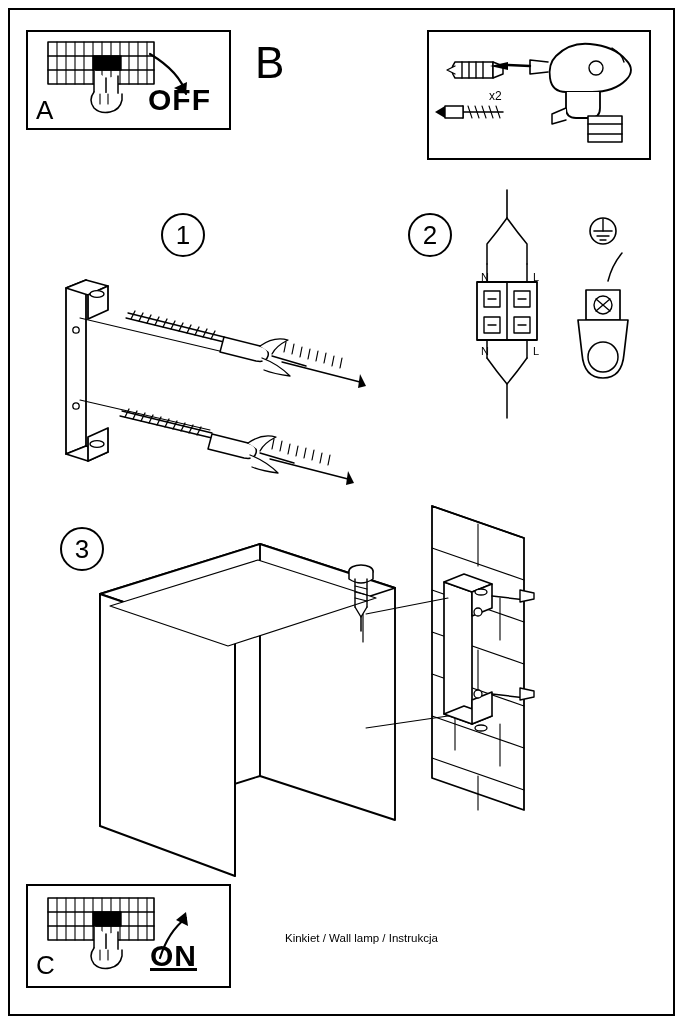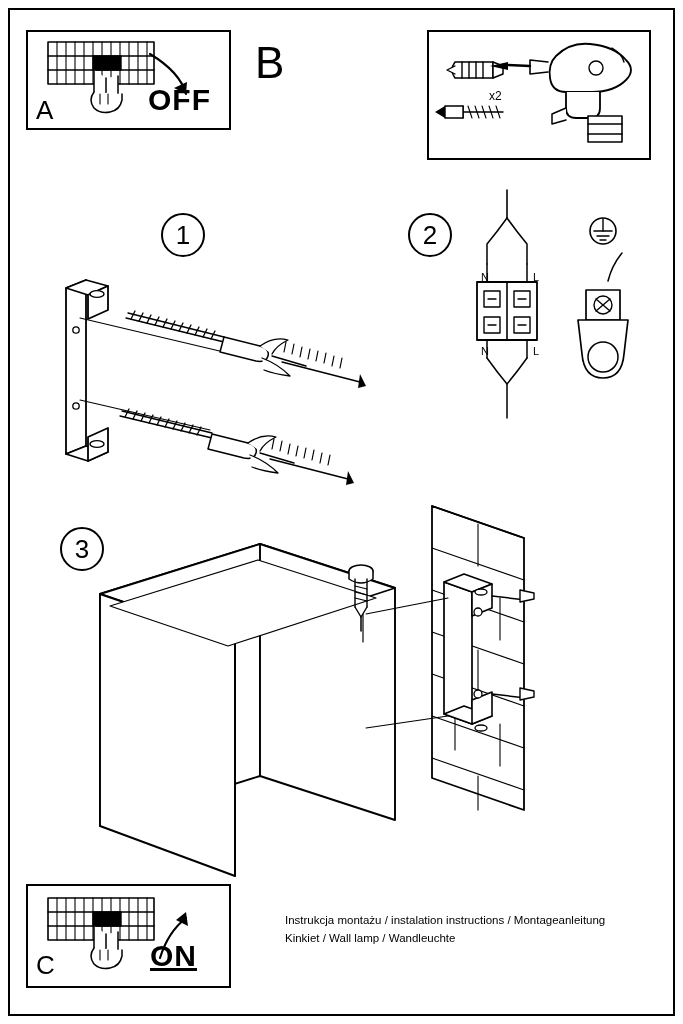--- a/index.html
+++ b/index.html
@@ -115,22 +115,21 @@
 
   <div class="lbl terminal-lbl" style="left:481px; top:271px;">N</div>
   <div class="lbl terminal-lbl" style="left:533px; top:271px;">L</div>
   <div class="lbl terminal-lbl" style="left:481px; top:345px;">N</div>
   <div class="lbl terminal-lbl" style="left:533px; top:345px;">L</div>
 
   <div class="box" style="left:26px; top:884px; width:205px; height:104px;"></div>
   <div class="lbl step-letter" style="left:36px; top:950px;">C</div>
   <div class="lbl onoff" style="left:150px; top:939px;text-decoration:underline;">ON</div>
 
-  <div class="caption" style="left:285px; top:912px;">Instrukcja montażu / instalation instructions / Montageanleitung</div>
-  <div class="caption" style="left:285px; top:930px;">Kinkiet / Wall lamp / Wandleuchte</div>
+  <div class="caption" style="left:285px; top:930px;">Kinkiet / Wall lamp / Instrukcja</div>
 
   <svg class="svg-layer" viewBox="0 0 683 1024" xmlns="http://www.w3.org/2000/svg">
 
     <g fill="none" stroke="#000" stroke-width="1.4" stroke-linecap="round" stroke-linejoin="round">
 
       <g>
         <rect x="48" y="42" width="106" height="42" fill="#fff" stroke="#000" stroke-width="1.6"></rect>
         <line x1="48" y1="56" x2="154" y2="56"></line>
         <line x1="48" y1="70" x2="154" y2="70"></line>
         <g stroke-width="1.1">

